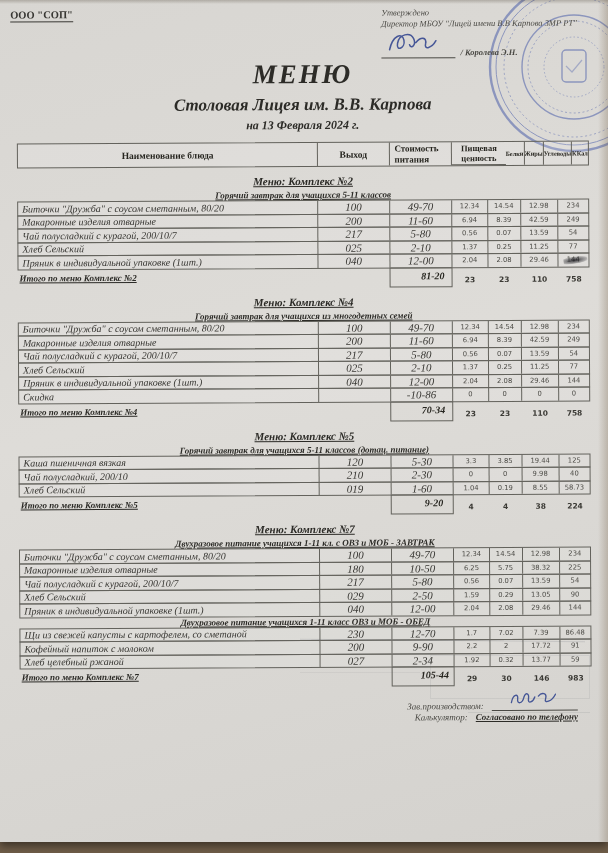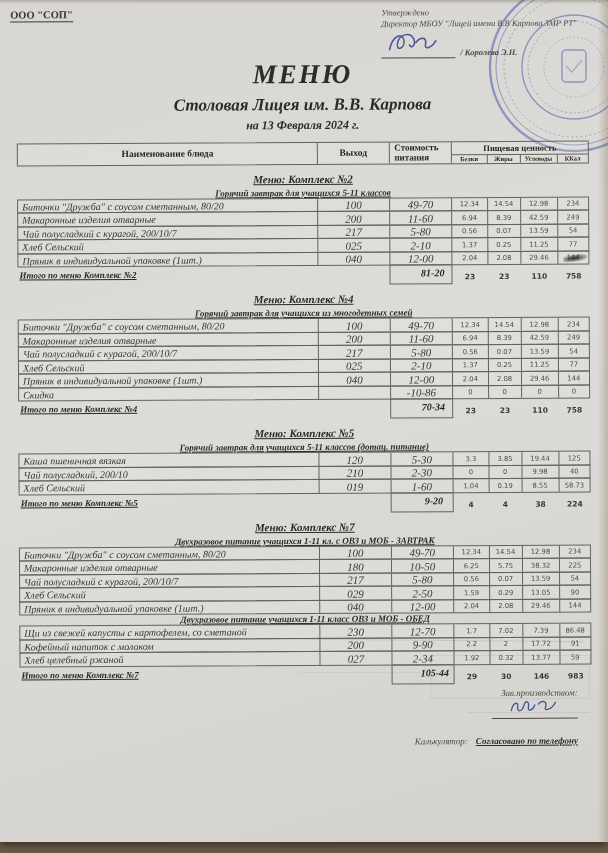--- a/index.html
+++ b/index.html
@@ -32,21 +32,21 @@
 
   
   .stamp{position:absolute;top:-22px;right:-55px;width:178px;height:178px;opacity:.5;filter:blur(.4px);pointer-events:none;}
 
   
   .thead{display:flex;border:1px solid #63625c;margin-top:9px;background:rgba(255,255,255,.12);}
   .hc{border-left:1px solid #63625c;box-sizing:border-box;display:flex;align-items:center;justify-content:center;
       font-weight:bold;font-size:9.5px;color:#26251f;}
   .hc:first-child{border-left:none;}
   .h-cost{flex-direction:column;align-items:flex-start;padding-left:5px;font-size:9px;line-height:1.15;justify-content:center;}
-  .hgrp{border-left:1px solid #63625c;box-sizing:border-box;display:flex;flex-direction:column;width:24%;}
+  .hgrp{border-left:1px solid #63625c;box-sizing:border-box;display:flex;flex-direction:row;width:24%;}
   .hgrp-top{border-bottom:1px solid #63625c;text-align:center;font-size:8.5px;font-weight:bold;padding:1px 0;color:#26251f;}
   .hgrp-sub{display:flex;flex:1;}
   .hsub{border-left:1px solid #63625c;box-sizing:border-box;font-size:6.3px;font-weight:bold;text-align:center;
         display:flex;align-items:center;justify-content:center;color:#26251f;}
   .hsub:first-child{border-left:none;}
   .f1{flex:6.2}.f2{flex:5.8}.f3{flex:6.5}.f4{flex:5.5}
 
   
   .c-name{width:52.5%}.c-out{width:12.5%}.c-cost{width:11%}
   .n1{width:6.2%}.n2{width:5.8%}.n3{width:6.5%}.n4{width:5.5%}
@@ -71,23 +71,23 @@
   .t-label{width:52.5%;box-sizing:border-box;font-weight:bold;font-style:italic;font-size:9px;
     text-decoration:underline;padding:3px 0 0 2px;color:#2c2b27;}
   .t-out{width:12.5%;}
   .t-cost{width:11%;box-sizing:border-box;border:1px solid #63625c;margin-top:-1px;height:20px;
     display:flex;justify-content:center;font-weight:bold;font-style:italic;font-size:10px;padding-top:2px;color:#26251f;padding-left:24px;}
   .t-n{box-sizing:border-box;font-family:"DejaVu Sans",sans-serif;font-weight:bold;font-size:7.5px;
     text-align:center;padding-top:7px;color:#3a3934;display:flex;justify-content:center;}
 
   
   .footer{margin-top:4px;display:flex;flex-direction:column;align-items:flex-end;padding-right:14px;}
-  .zav-row{font-style:italic;font-size:9px;display:flex;align-items:flex-end;color:#4a4944;flex-direction:column;}
+  .zav-row{font-style:italic;font-size:9px;display:flex;align-items:flex-end;color:#4a4944;}
   .zav-sig{border-bottom:1px solid #4a4944;margin-left:8px;padding:0 14px;}
-  .calc-row{margin-top:17px;font-style:italic;font-size:9px;color:#4a4944;display:flex;align-items:baseline;}
+  .calc-row{margin-top:1px;font-style:italic;font-size:9px;color:#4a4944;display:flex;align-items:baseline;}
   .calc-val{font-weight:bold;text-decoration:underline;margin-left:8px;color:#2c2b27;}
 
   .smudge{position:absolute;right:1px;top:3px;width:24px;height:7px;transform:rotate(-8deg);
     background:radial-gradient(ellipse at 45% 50%, rgba(25,25,30,.85), rgba(25,25,30,.25) 65%, transparent 80%);}
 
   
   .ghost{position:absolute;pointer-events:none;}
   .g1{top:640px;left:300px;width:285px;height:2px;border-top:1px solid rgba(90,95,105,.16);transform:rotate(.5deg);}
   .g2{top:655px;left:430px;width:158px;height:42px;border:1px solid rgba(90,95,105,.10);}
   .g3{top:712px;left:468px;width:122px;height:1px;background:rgba(90,95,105,.12);}

